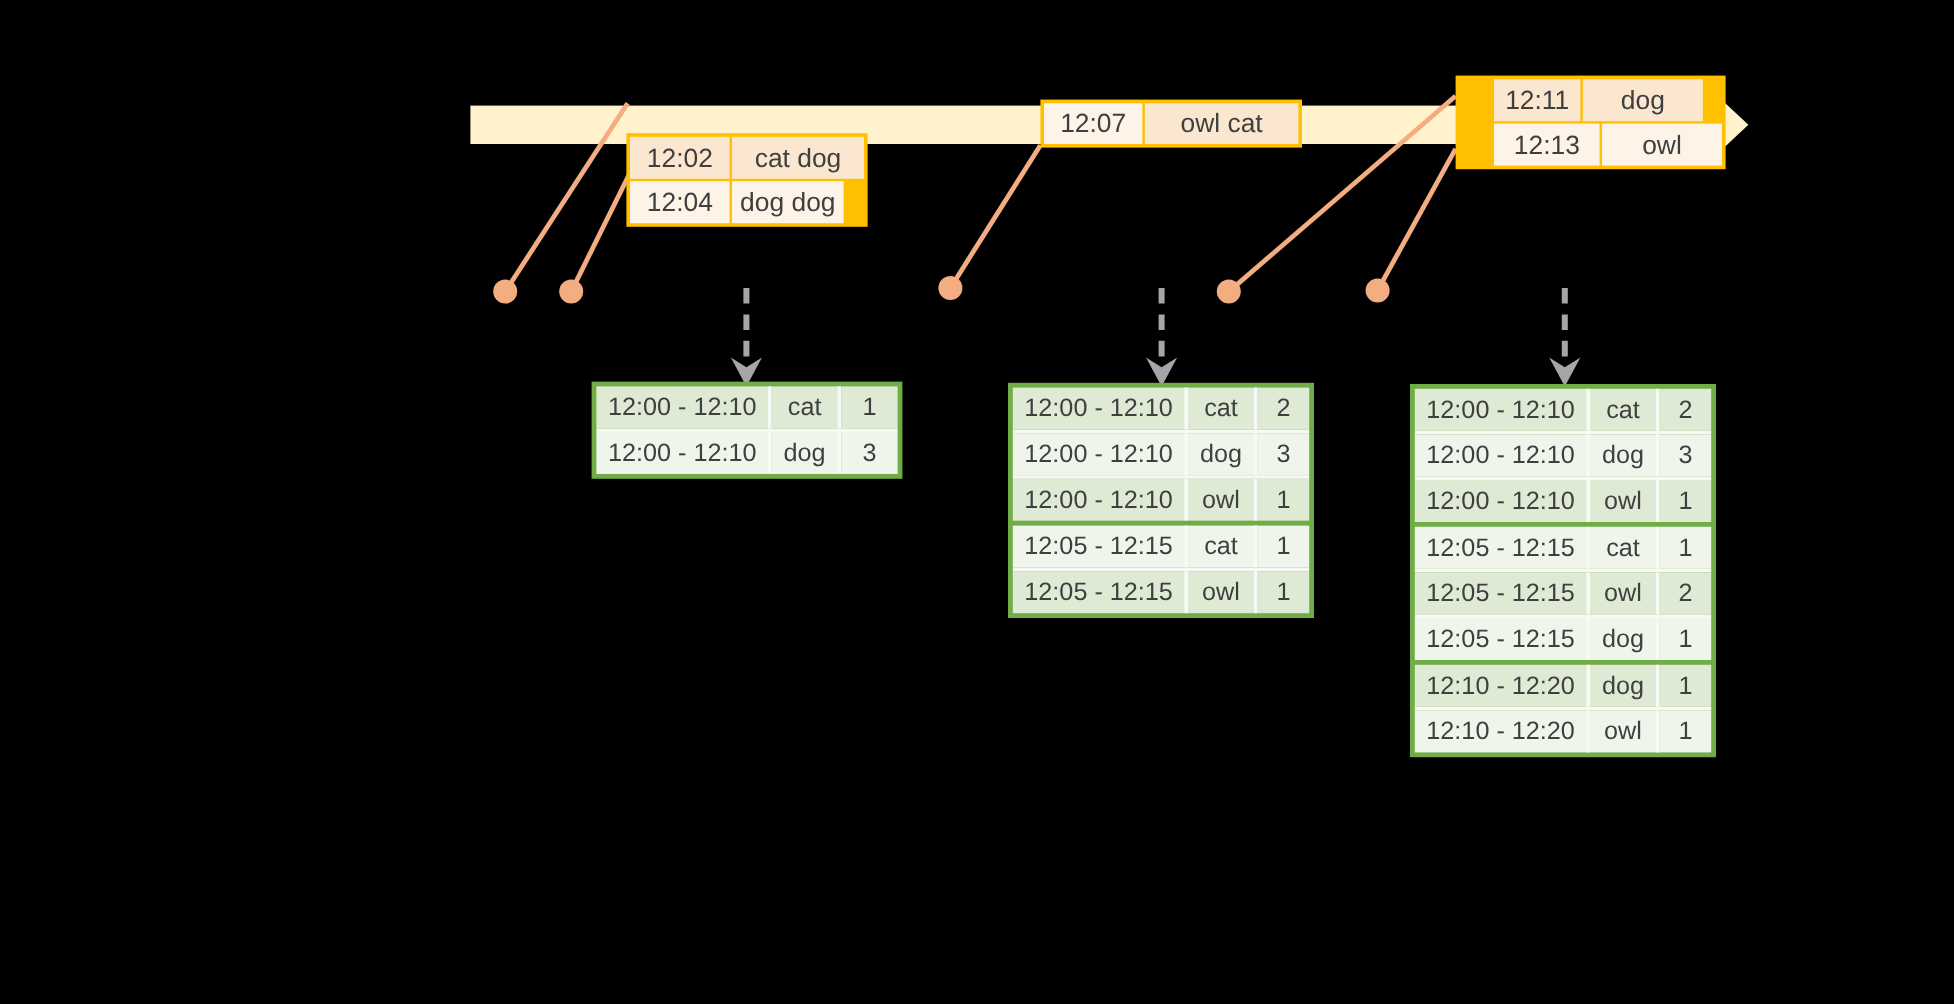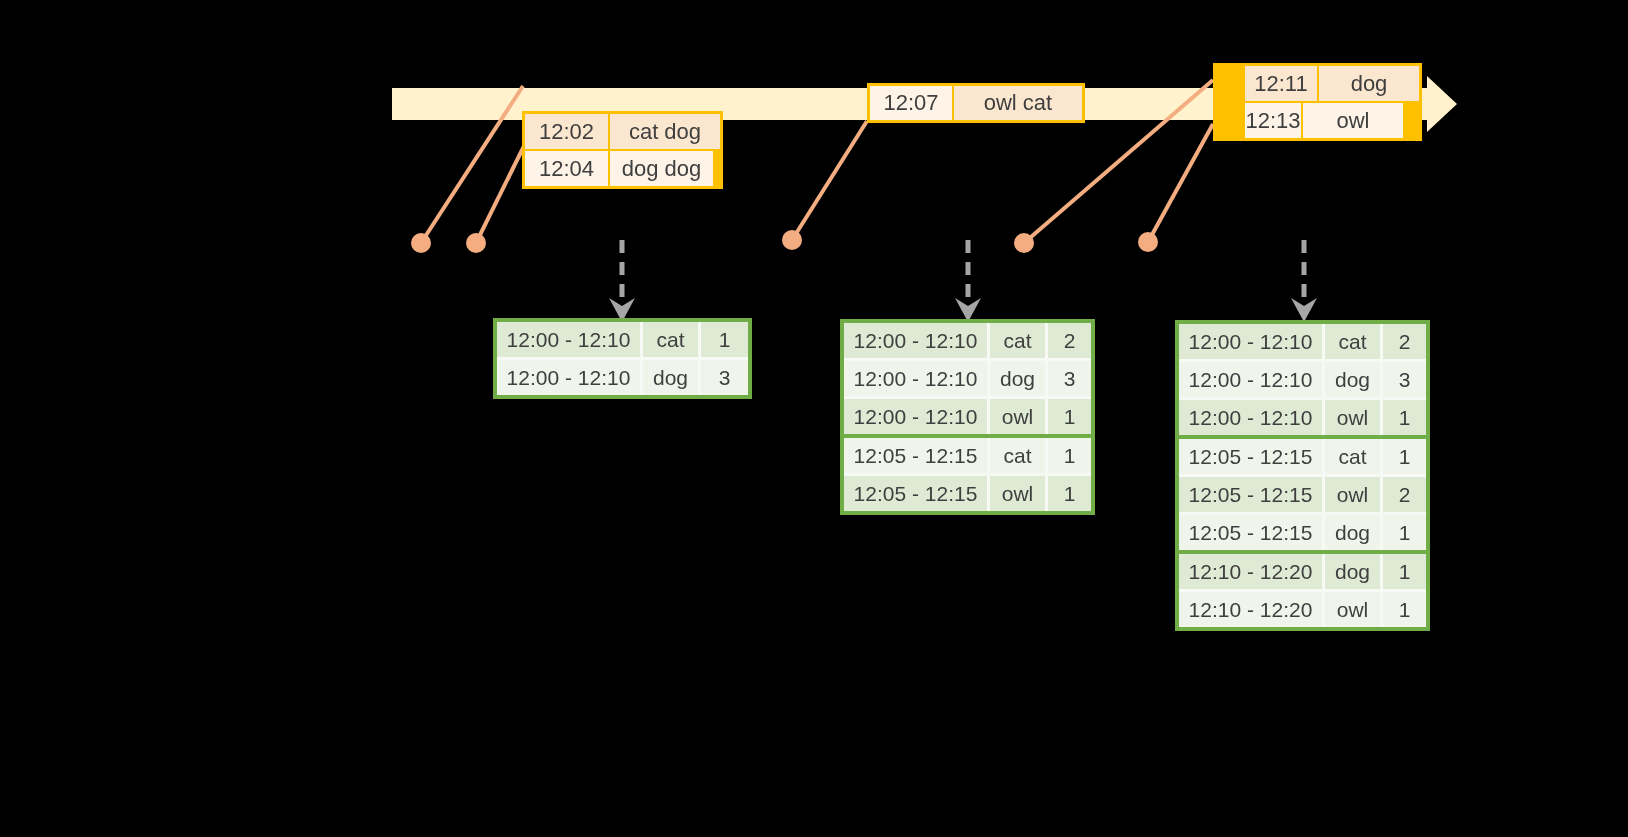--- a/index.html
+++ b/index.html
@@ -74,38 +74,38 @@
     <polygon class="trig-head" points="1291,298 1304,322 1317,298 1304,306"></polygon>
   </svg>
 
   <div class="etable" style="left:522px; top:63px;margin-top:48px;">
     <div class="erow">
       <div class="ecell c-dark" style="width:83px">12:02</div>
       <div class="ecell c-dark" style="width:110px">cat dog</div>
     </div>
     <div class="erow">
       <div class="ecell c-light" style="width:83px">12:04</div>
-      <div class="ecell c-light" style="width:103px">dog dog</div>
+      <div class="ecell c-light" style="width:93px">dog dog</div>
     </div>
   </div>
 
   <div class="etable" style="left:867px; top:83px;">
     <div class="erow erow-short">
       <div class="ecell c-light" style="width:82px">12:07</div>
       <div class="ecell c-dark" style="width:128px">owl cat</div>
     </div>
   </div>
 
   <div class="etable" style="left:1213px; top:63px;padding-left:32px;">
     <div class="erow">
       <div class="ecell c-dark" style="width:72px">12:11</div>
       <div class="ecell c-dark" style="width:100px">dog</div>
     </div>
     <div class="erow">
-      <div class="ecell c-light" style="width:56px">12:13</div>
+      <div class="ecell c-light" style="width:88px">12:13</div>
       <div class="ecell c-light" style="width:100px">owl</div>
     </div>
   </div>
 
   <div class="gtable" style="left:493px; top:318px; width:259px;">
     <div class="grow r-sage">
       <div class="gcell gwin">12:00 - 12:10</div>
       <div class="gcell gword">cat</div>
       <div class="gcell gcount">1</div>
     </div>

